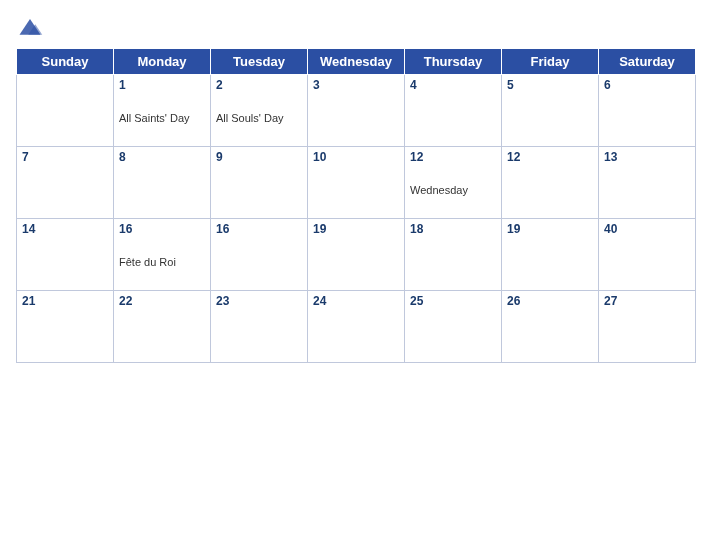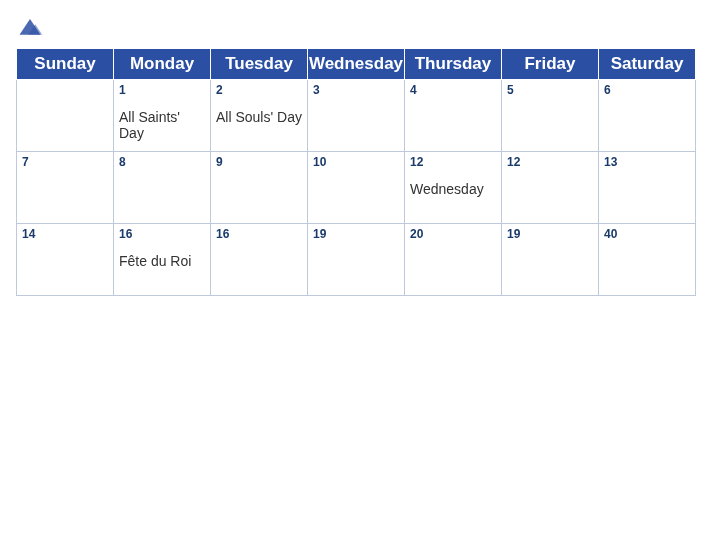--- a/index.html
+++ b/index.html
@@ -56,21 +56,21 @@
       min-width: 70px;
     }
     .calendar-grid {
       width: 100%;
       border-collapse: collapse;
     }
     .calendar-grid th {
       background: #2b4fa3;
       color: #fff;
       text-align: center;
-      font-size: 17px;
+      font-size: 13px;
       font-weight: bold;
       padding: 5px 0;
       border: 1px solid #fff;
     }
     .calendar-grid td {
       border: 1px solid #c0c8dc;
       vertical-align: top;
       width: calc(100% / 7);
       height: 72px;
       padding: 3px 5px;
@@ -79,24 +79,24 @@
     .calendar-grid tr:first-child td {
       
     }
     .day-num {
       font-size: 12px;
       font-weight: bold;
       color: #1a3a6b;
       display: block;
     }
     .holiday {
-      font-size: 14px;
+      font-size: 11px;
       color: #333;
       display: block;
-      margin-top: 12px;
+      margin-top: 20px;
     }
     .empty {
       background: #fff;
     }
   </style>
 </head>
 <body>
 
 <div class="calendar-container">
   <div class="header">
@@ -186,24 +186,47 @@
             <span class="day-num">16</span>
             <span class="holiday">Fête du Roi</span>
           </td>
           <td>
             <span class="day-num">16</span>
           </td>
           <td>
             <span class="day-num">19</span>
           </td>
           <td>
-            <span class="day-num">20</span>
+            <span class="day-num">18</span>
           </td>
           <td>
             <span class="day-num">19</span>
           </td>
           <td>
             <span class="day-num">40</span>
+          </td>
+        </tr>
+        <tr>
+          <td>
+            <span class="day-num">21</span>
+          </td>
+          <td>
+            <span class="day-num">22</span>
+          </td>
+          <td>
+            <span class="day-num">23</span>
+          </td>
+          <td>
+            <span class="day-num">24</span>
+          </td>
+          <td>
+            <span class="day-num">25</span>
+          </td>
+          <td>
+            <span class="day-num">26</span>
+          </td>
+          <td>
+            <span class="day-num">27</span>
           </td>
         </tr>
       </tbody>
   </table>
 </div>
 
 </body></html>

